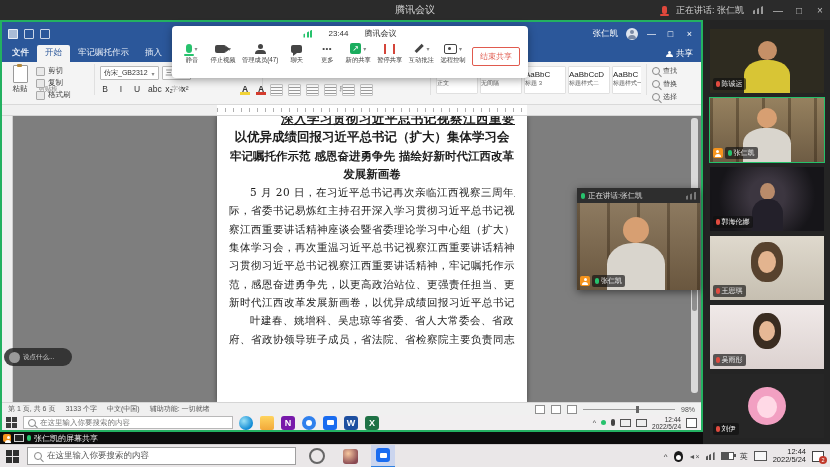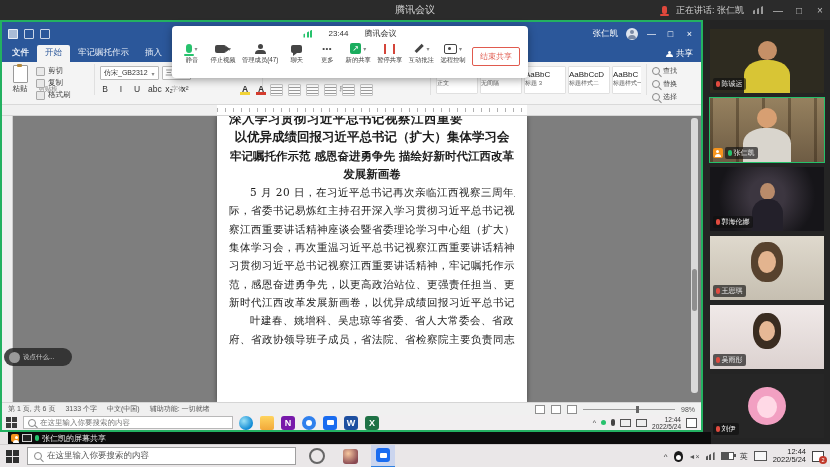--- a/index.html
+++ b/index.html
@@ -71,21 +71,21 @@
   .mag::after{content:"";position:absolute;right:-3px;bottom:-2px;width:4px;height:1.2px;background:#888;transform:rotate(45deg);}
   
   .ruler{height:10px;background:#f0f0f0;position:relative;flex:none;border-bottom:1px solid #d5d5d5;}
   .rband{position:absolute;left:215px;top:0;width:310px;height:100%;background:#fff;}
   .rticks{position:absolute;left:0;right:0;top:3px;height:4px;background:repeating-linear-gradient(90deg,#b0b0b0 0 1px,transparent 1px 8px);}
   
   .docarea{flex:1;position:relative;background:#7e7e7e;overflow:hidden;}
   .vruler{position:absolute;left:0;top:0;width:10px;height:100%;background:#f0f0f0;border-right:1px solid #cfcfcf;}
   .page{position:absolute;left:215px;top:0;width:310px;height:100%;background:#fff;box-shadow:0 0 5px rgba(0,0,0,.45);padding:3px 12px;box-sizing:border-box;overflow:hidden;font-family:"DejaVu Serif","Liberation Serif",serif;color:#1c1c1c;}
   .dline{line-height:18.3px;font-size:10.5px;letter-spacing:.5px;white-space:nowrap;overflow:hidden;}
-  .dline.t-clip{font-weight:bold;font-size:12.5px;text-align:left;margin-top:-9px;}
+  .dline.t-clip{font-weight:bold;font-size:12.5px;text-align:right;margin-top:-9px;text-decoration:underline;}
   .dline.t-title{font-weight:bold;font-size:12.5px;text-align:center;letter-spacing:0;}
   .dline.t-sub{font-weight:bold;font-size:11.5px;text-align:center;letter-spacing:0;}
   .dline.t-ind{text-indent:21px;}
   .vsb{position:absolute;right:3px;top:2px;width:7px;height:96%;background:#d9d9d9;border-radius:3px;}
   .vsb-thumb{position:absolute;left:1px;top:55%;width:5px;height:42px;background:#8f8f8f;border-radius:3px;}
   
   .wstatus{height:12px;background:#f0f0f0;border-top:1px solid #d5d5d5;display:flex;align-items:center;gap:10px;padding:0 6px;font-size:7px;color:#555;flex:none;}
   .ws-right{margin-left:auto;display:flex;align-items:center;gap:6px;}
   .vm{width:8px;height:7px;border:1px solid #8f8f8f;background:#fff;}
   .zslider{width:92px;height:1px;background:#9a9a9a;position:relative;}
@@ -179,21 +179,21 @@
   .vid.p4{background:linear-gradient(#dfd9cd,#c6bfb1);}
   .vid.p4::before{left:41px;top:6px;width:32px;height:40px;border-radius:45%;background:#57422e;}
   .vid.p4::after{left:48px;top:15px;width:18px;height:22px;border-radius:50%;background:#e3b48f;}
   .vid.p5{background:linear-gradient(#f0e9e8,#dcd2d0);}
   .vid.p5::before{left:43px;top:8px;width:28px;height:36px;border-radius:45%;background:#3a2c20;}
   .vid.p5::after{left:49px;top:16px;width:16px;height:20px;border-radius:50%;background:#e6b895;}
   .vid.p6{background:#262626;}
   .vid.p6::before{left:38px;top:13px;width:38px;height:38px;border-radius:50%;background:#f2a0c2;}
   .vid.p6::after{left:47px;top:22px;width:20px;height:22px;border-radius:50%;background:#ffd9e6;}
   
-  .banner{position:absolute;left:8px;top:432px;width:703px;height:12px;background:#0c0c0c;display:flex;align-items:center;gap:3px;padding:0 3px;box-sizing:border-box;}
+  .banner{position:absolute;left:0;top:432px;width:703px;height:12px;background:#0c0c0c;display:flex;align-items:center;gap:3px;padding:0 3px;box-sizing:border-box;}
   .bmon{width:8px;height:6px;border:1px solid #cfcfcf;background:#222;}
   .btxt{font-size:8px;color:#e8e8e8;white-space:nowrap;}
   .bhost{width:8px;height:8px;}
   
   .otask{position:absolute;left:0;top:444px;width:830px;height:23px;background:#eae7e8;border-top:1px solid #d2cfd0;display:flex;align-items:center;gap:8px;padding:0 6px;box-sizing:border-box;}
   .start.dark{width:13px;height:13px;background:
      linear-gradient(90deg,transparent 45%,#eae7e8 45% 55%,transparent 55%),
      linear-gradient(transparent 45%,#eae7e8 45% 55%,transparent 55%),#2f2f2f;}
   .osearch{display:flex;align-items:center;gap:5px;background:#fff;border:1px solid #9f9f9f;height:16px;padding:0 6px;width:255px;font-size:8.5px;color:#555;}
   .cortana{width:12px;height:12px;border:2px solid #666;border-radius:50%;}
@@ -554,20 +554,35 @@
             <span class="tico remote"></span>
             <span class="dd">▾</span>
           </div>
           <span class="tlabel">远程控制</span>
         </div>
 
       <button class="endshare">结束共享</button>
     </div>
   </div>
 
+  <div class="pip">
+    <div class="piphead">
+      <span class="pmic"></span>
+      <span class="piptitle">正在讲话:张仁凯</span>
+      <span class="bars"></span>
+    </div>
+    <div class="pipvid"></div>
+    <div class="tagrow">
+      <span class="host"></span>
+      <span class="tag">
+          <span class="mic8 on"></span>
+        <span class="pname">张仁凯</span>
+        </span>
+    </div>
+  </div>
 
   <div class="pill">
     <span class="pillav"></span>
     <span class="pilltxt">说点什么...</span>
   </div>
 
   <div class="sidebar">
 
       <div class="cell">
         <div class="vid p1"></div>

